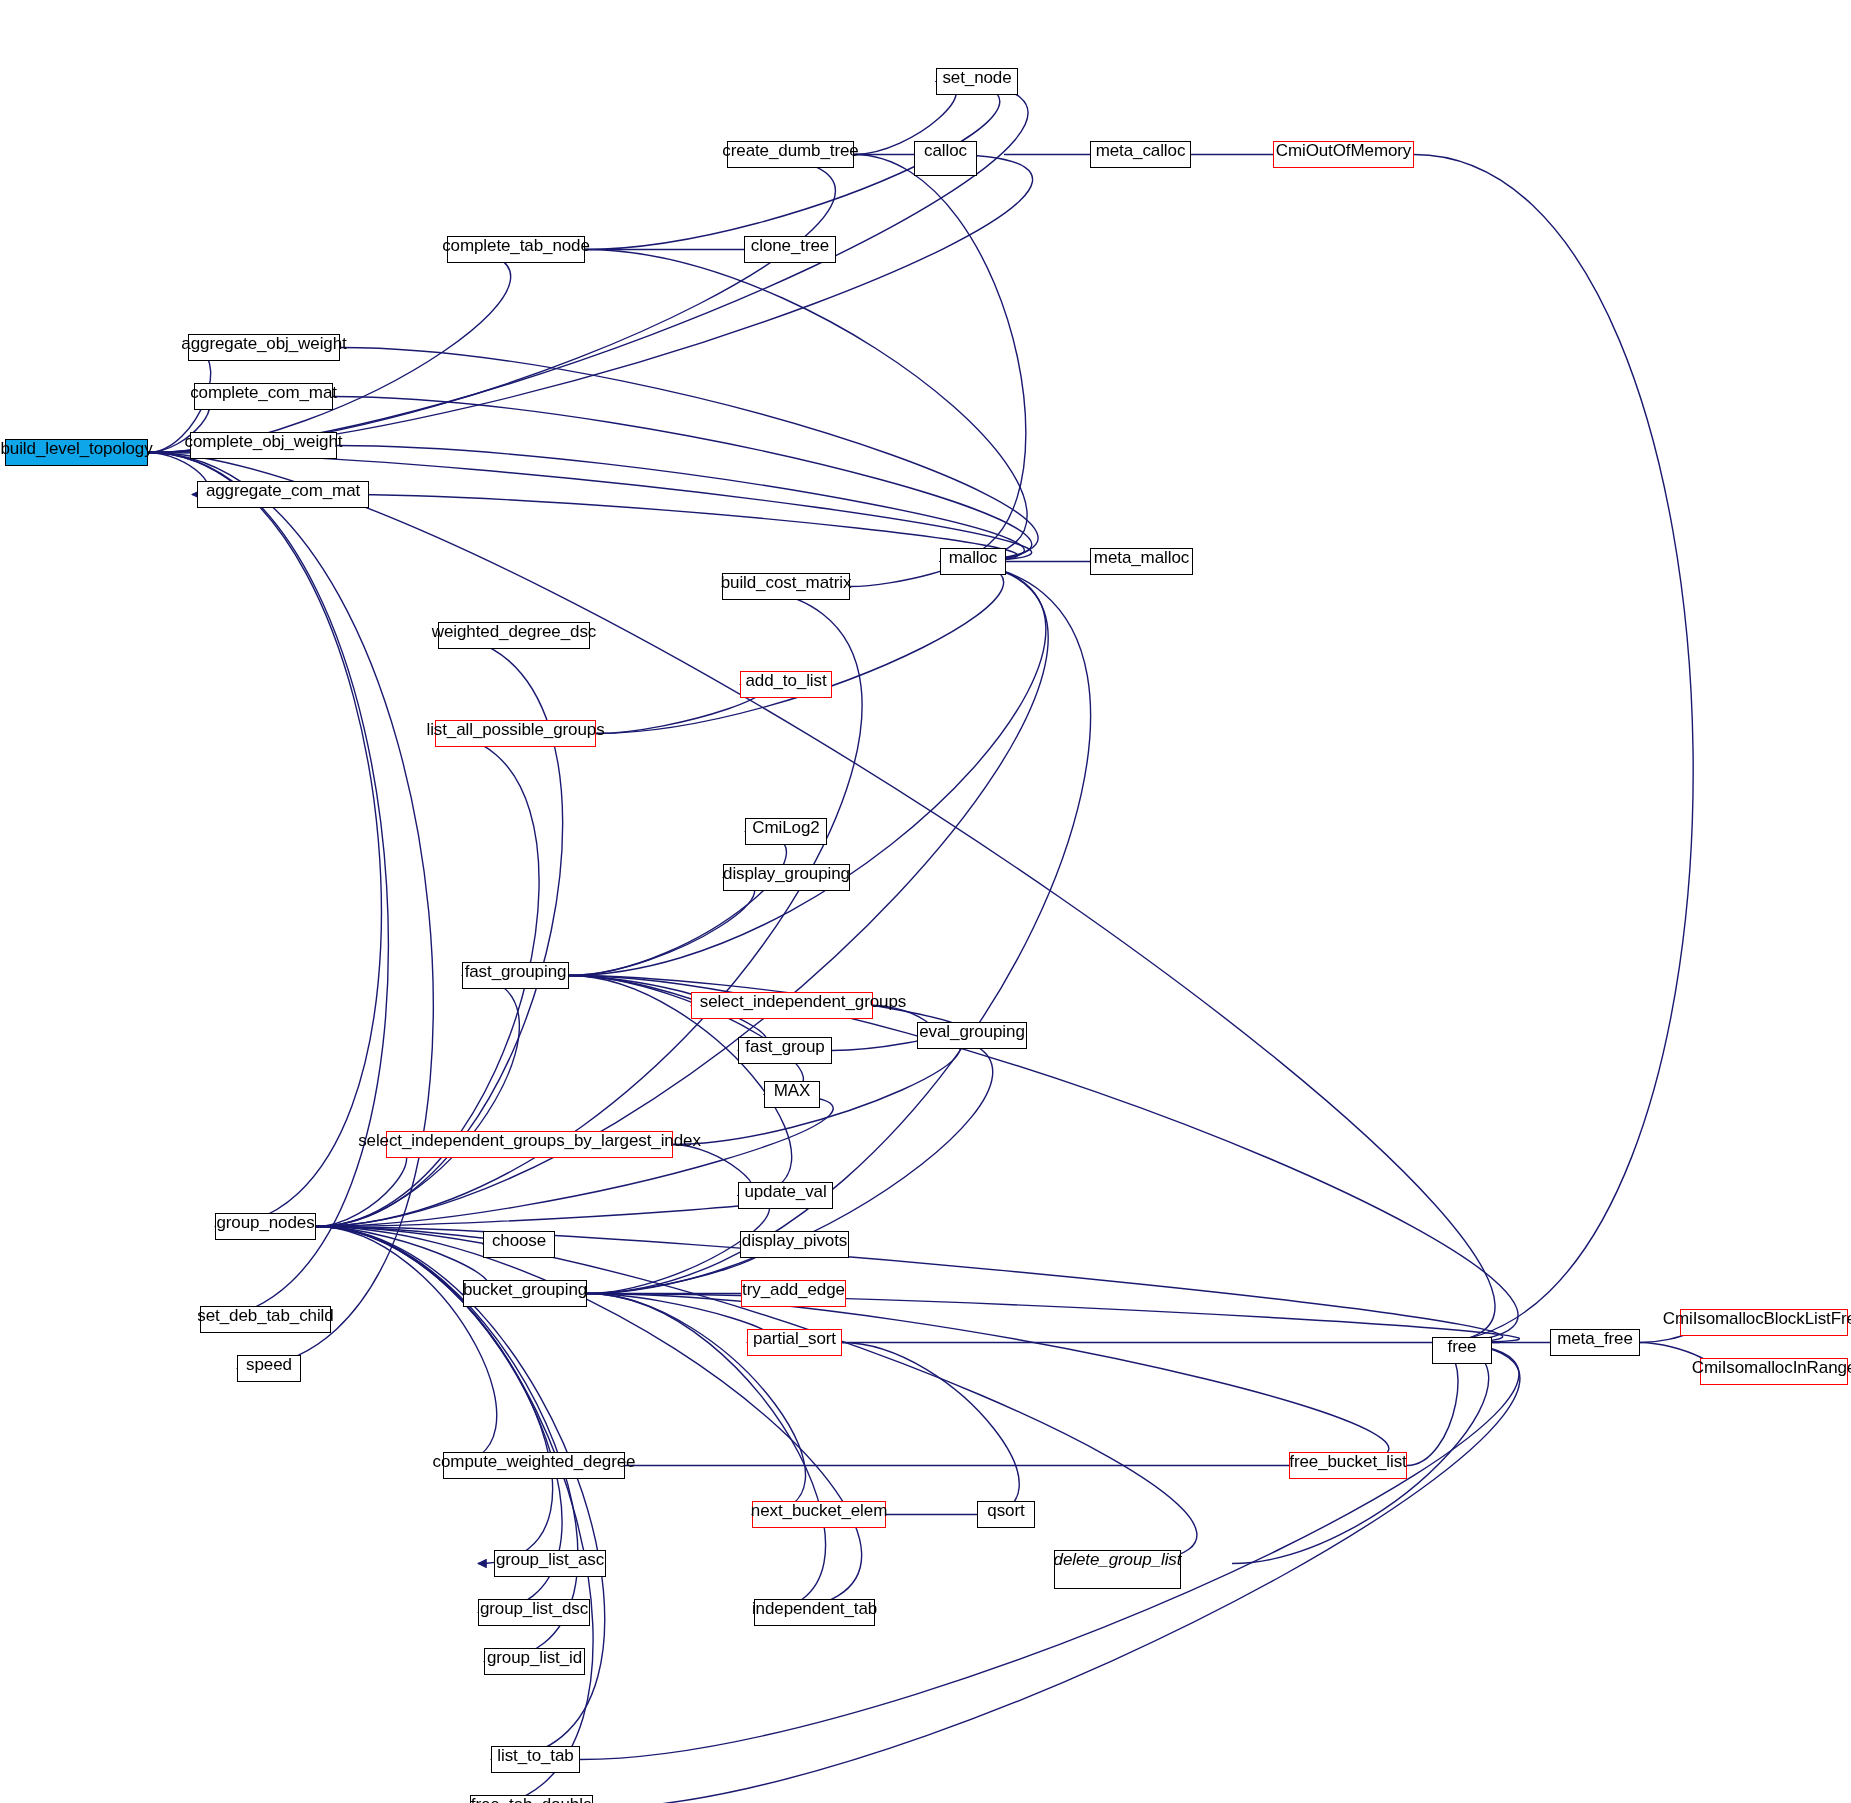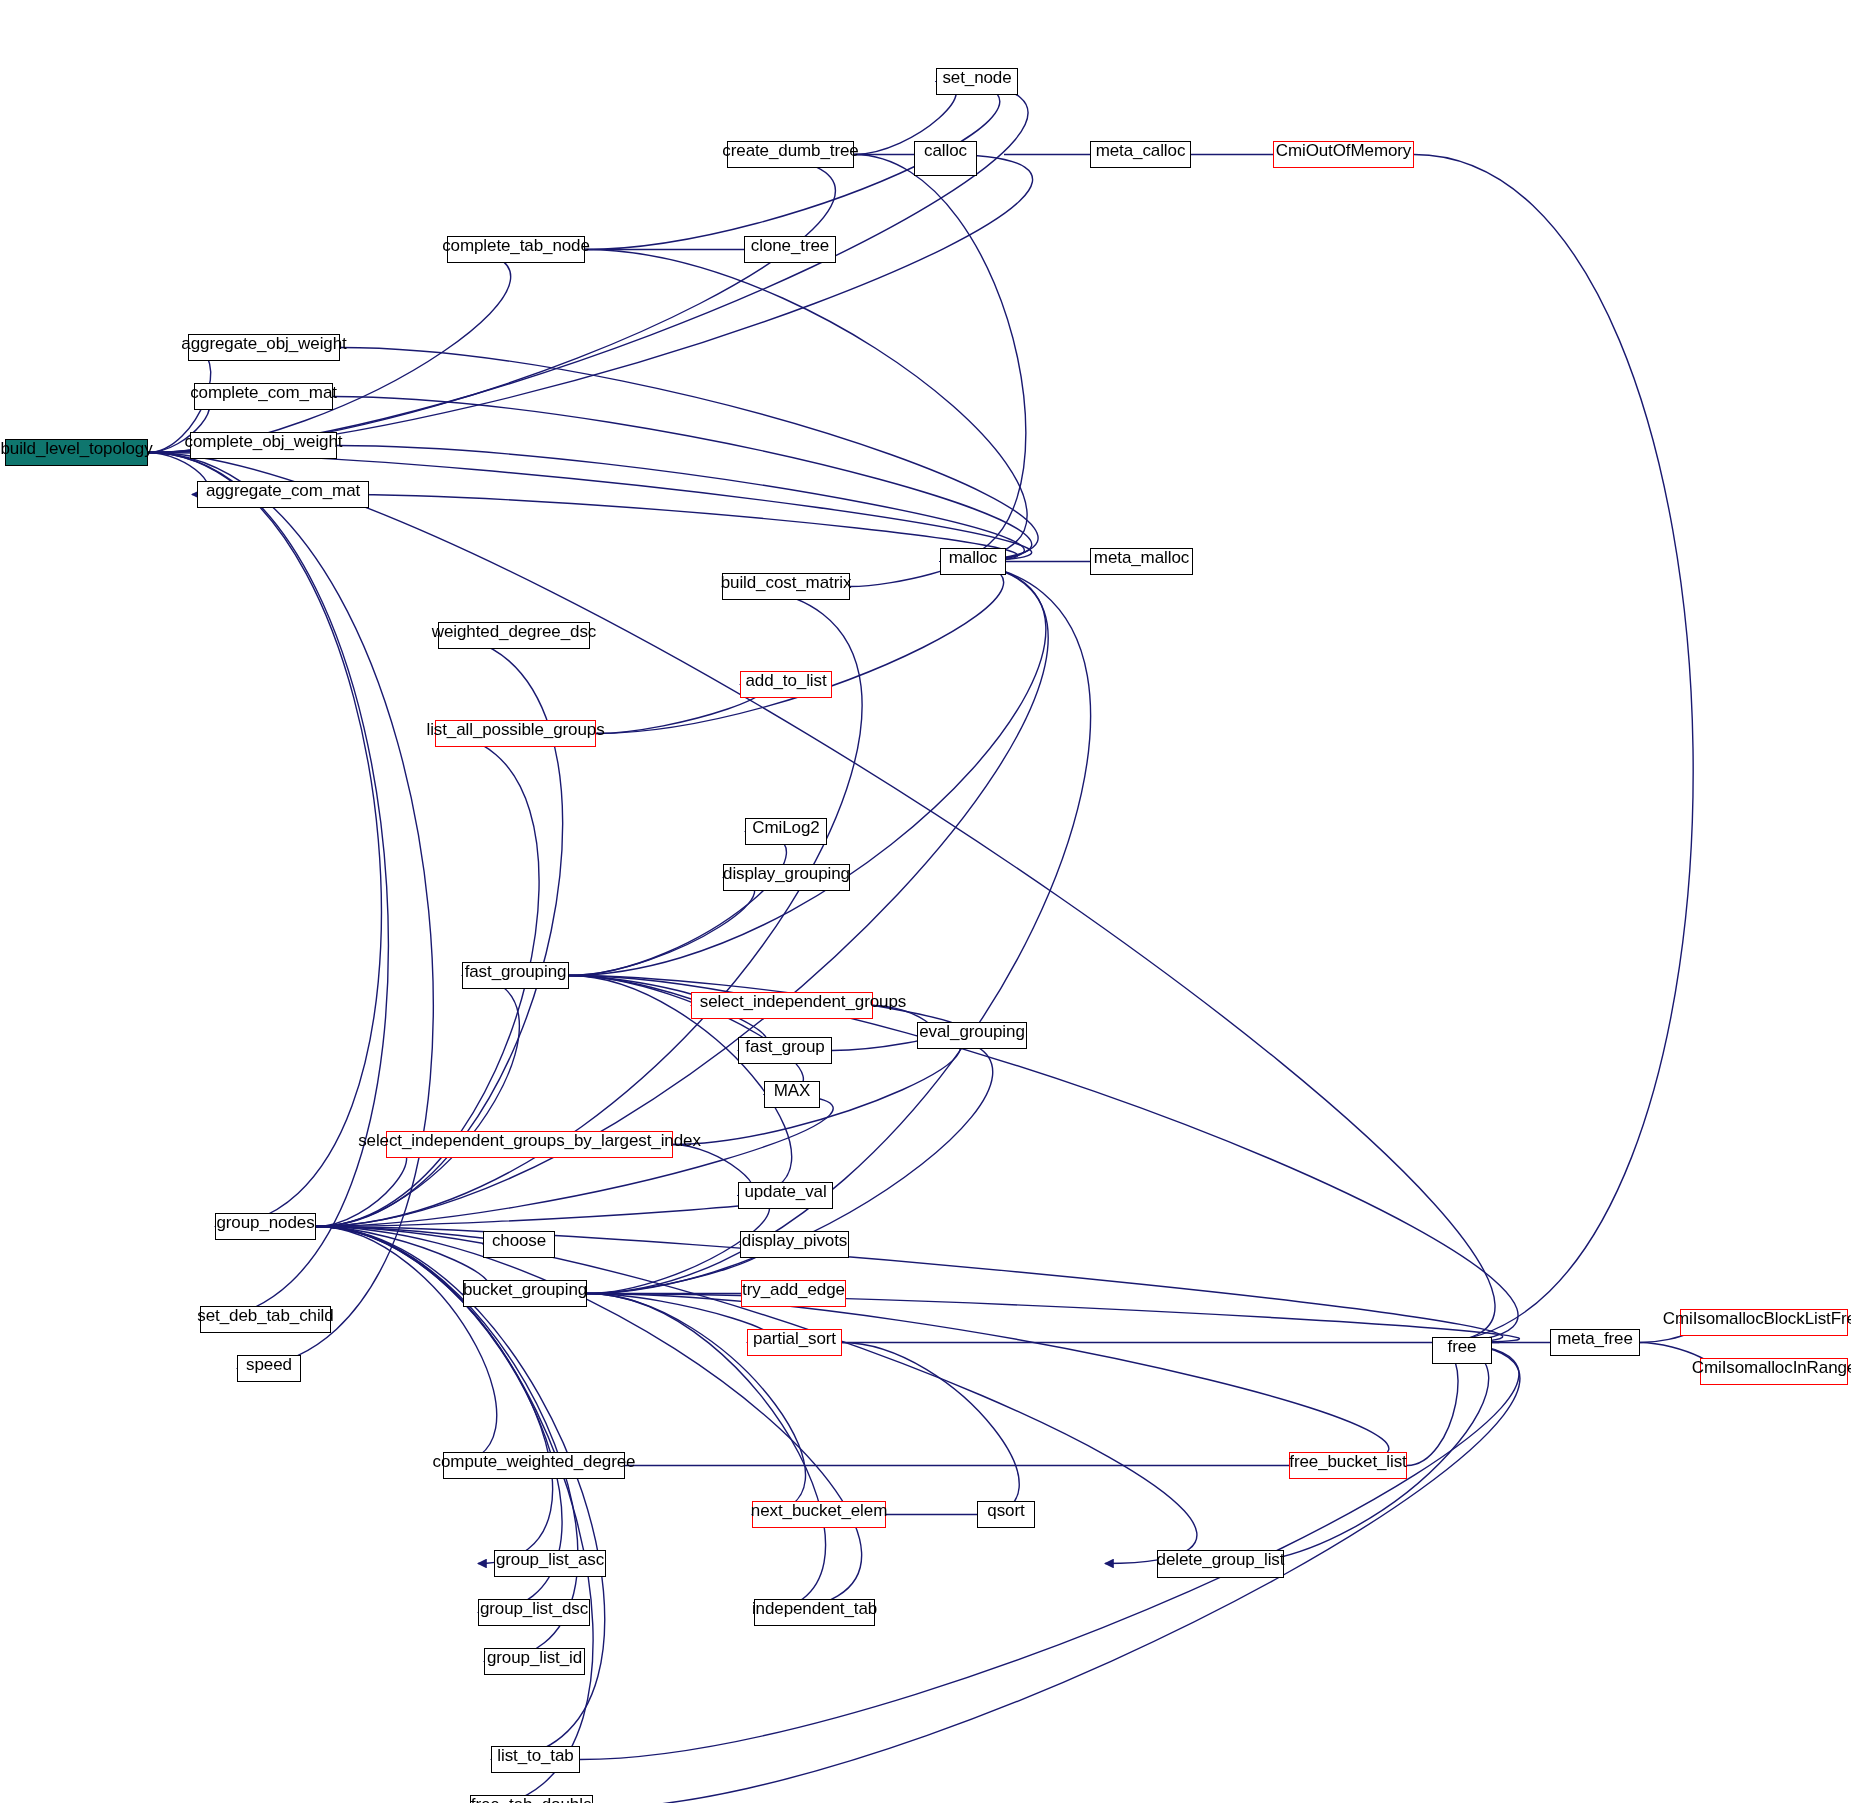--- a/index.html
+++ b/index.html
@@ -37,21 +37,21 @@
     line-height: 1;
     white-space: nowrap;
     letter-spacing: -0.1px;
     padding: 0 6px;
     z-index: 5;
   }
   .gnode.red {
     border-color: #ff0000;
   }
   .gnode.root {
-    background: #0f766e;
+    background: #0ea5e9;
     border-color: #000000;
   }
   .gnode .lbl {
     display: block;
     pointer-events: none;
   }
 </style>
 </head>
 <body>
 
@@ -280,21 +280,21 @@
       </div>
       <div class="gnode" style="left: 478px; top: 1550px; width: 112px; height: 27px; margin-left: 16px;">
         <span class="lbl">group_list_asc</span>
       </div>
       <div class="gnode" style="left: 478px; top: 1599px; width: 112px; height: 27px;">
         <span class="lbl">group_list_dsc</span>
       </div>
       <div class="gnode" style="left: 754px; top: 1599px; width: 121px; height: 27px;">
         <span class="lbl">independent_tab</span>
       </div>
-      <div class="gnode" style="left: 1157px; top: 1550px; width: 127px; height: 28px;">
+      <div class="gnode" style="left: 1054px; top: 1550px; width: 127px; height: 39px; font-style: italic;">
         <span class="lbl">delete_group_list</span>
       </div>
       <div class="gnode" style="left: 484px; top: 1648px; width: 101px; height: 27px;">
         <span class="lbl">group_list_id</span>
       </div>
       <div class="gnode" style="left: 491px; top: 1746px; width: 89px; height: 27px;">
         <span class="lbl">list_to_tab</span>
       </div>
       <div class="gnode" style="left: 470px; top: 1795px; width: 123px; height: 27px;">
         <span class="lbl">free_tab_double</span>

